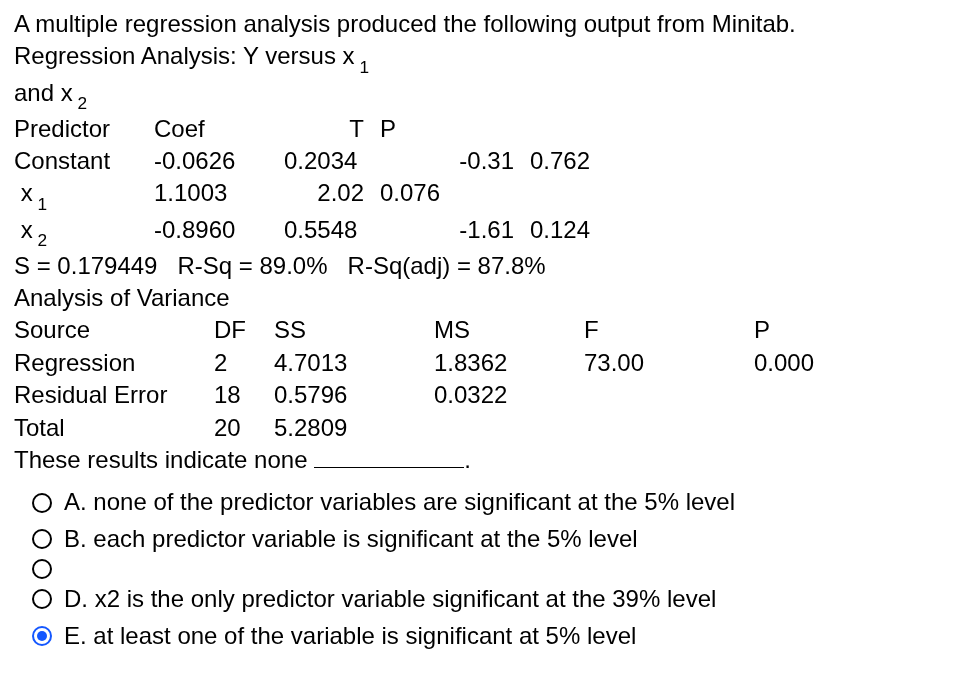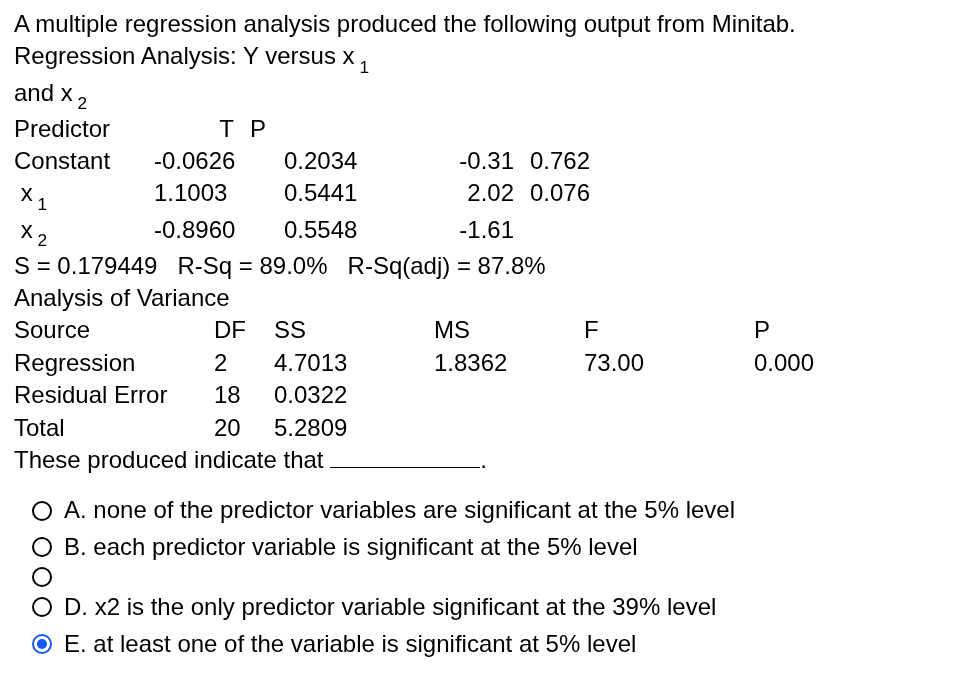--- a/index.html
+++ b/index.html
@@ -21,21 +21,21 @@
   .pred-col-c{width:150px}
   .pred-col-d{width:80px;text-align:right}
   .pred-col-e{width:80px;padding-left:16px}
   .anv-col-a{width:200px}
   .anv-col-b{width:60px}
   .anv-col-c{width:160px}
   .anv-col-d{width:150px}
   .anv-col-e{width:170px}
   .anv-col-f{width:100px}
   .blank-line{display:inline-block;border-bottom:1px solid #000;width:150px;height:.9em;vertical-align:baseline}
-  .options{margin-top:16px}
+  .options{margin-top:8px}
   .opt{display:flex;align-items:center;padding:2px 0 2px 18px}
   .radio{
     width:20px;height:20px;border:2px solid #000;border-radius:50%;
     margin-right:12px;flex:0 0 auto;display:flex;align-items:center;justify-content:center;
     box-sizing:border-box;
   }
   .radio.selected{border-color:#1457ff}
   .radio.selected::after{
     content:"";width:10px;height:10px;border-radius:50%;background:#1457ff;display:block;
   }
@@ -46,42 +46,43 @@
 <div>A multiple regression analysis produced the following output from Minitab.</div>
 <div>
   <span>Regression Analysis: Y versus x</span><span class="sub">&nbsp;<span>1</span></span>
 </div>
 <div>
   <span>and x</span><span class="sub">&nbsp;<span>2</span></span>
 </div>
 
 <div class="row">
   <div class="pred-col-a">Predictor</div>
+  <div class="pred-col-b">Coef</div>
   <div class="pred-col-d">T</div>
   <div class="pred-col-e">P</div>
 </div>
 <div class="row">
   <div class="pred-col-a">Constant</div>
   <div class="pred-col-b">-0.0626</div>
   <div class="pred-col-c">0.2034</div>
   <div class="pred-col-d">-0.31</div>
   <div class="pred-col-e">0.762</div>
 </div>
 <div class="row">
   <div class="pred-col-a">&nbsp;<span>x</span><span class="sub">&nbsp;<span>1</span></span></div>
   <div class="pred-col-b">1.1003</div>
-  <div class="pred-col-c">0.5441</div>
   <div class="pred-col-d">2.02</div>
   <div class="pred-col-e">0.076</div>
 </div>
 <div class="row">
   <div class="pred-col-a">&nbsp;<span>x</span><span class="sub">&nbsp;<span>2</span></span></div>
   <div class="pred-col-b">-0.8960</div>
   <div class="pred-col-c">0.5548</div>
   <div class="pred-col-d">-1.61</div>
+  <div class="pred-col-e">0.124</div>
 </div>
 
 <div style="white-space:pre">S = 0.179449   R-Sq = 89.0%   R-Sq(adj) = 87.8%</div>
 <div>Analysis of Variance</div>
 
 <div class="row">
   <div class="anv-col-a">Source</div>
   <div class="anv-col-b">DF</div>
   <div class="anv-col-c">SS</div>
   <div class="anv-col-d">MS</div>
@@ -92,35 +93,36 @@
   <div class="anv-col-a">Regression</div>
   <div class="anv-col-b">2</div>
   <div class="anv-col-c">4.7013</div>
   <div class="anv-col-d">1.8362</div>
   <div class="anv-col-e">73.00</div>
   <div class="anv-col-f">0.000</div>
 </div>
 <div class="row">
   <div class="anv-col-a">Residual Error</div>
   <div class="anv-col-b">18</div>
+  <div class="anv-col-c">0.5796</div>
   <div class="anv-col-d">0.0322</div>
   <div class="anv-col-e"></div>
   <div class="anv-col-f"></div>
 </div>
 <div class="row">
   <div class="anv-col-a">Total</div>
   <div class="anv-col-b">20</div>
   <div class="anv-col-c">5.2809</div>
   <div class="anv-col-d"></div>
   <div class="anv-col-e"></div>
   <div class="anv-col-f"></div>
 </div>
 
 <div>
-  <span>These produced indicate that</span>
+  <span>These results indicate none</span>
   <span class="blank-line"></span><span>.</span>
 </div>
 
 <div class="options">
   <div class="opt">
     <span class="radio"></span>
     <span>A. none of the predictor variables are significant at the 5% level</span>
   </div>
   <div class="opt">
     <span class="radio"></span>

